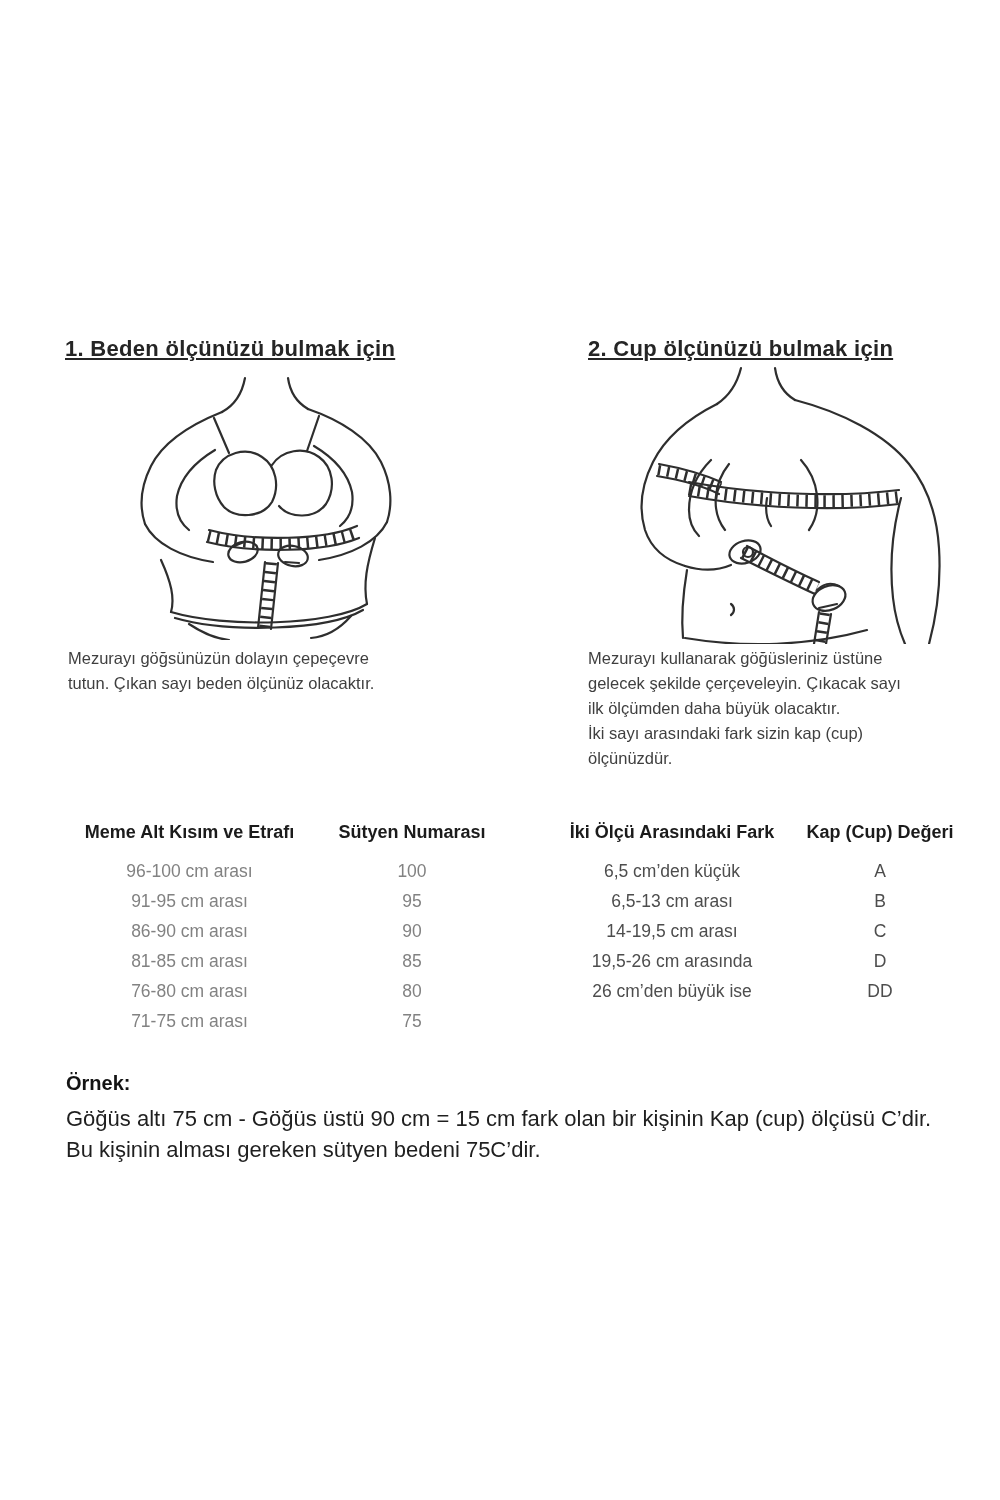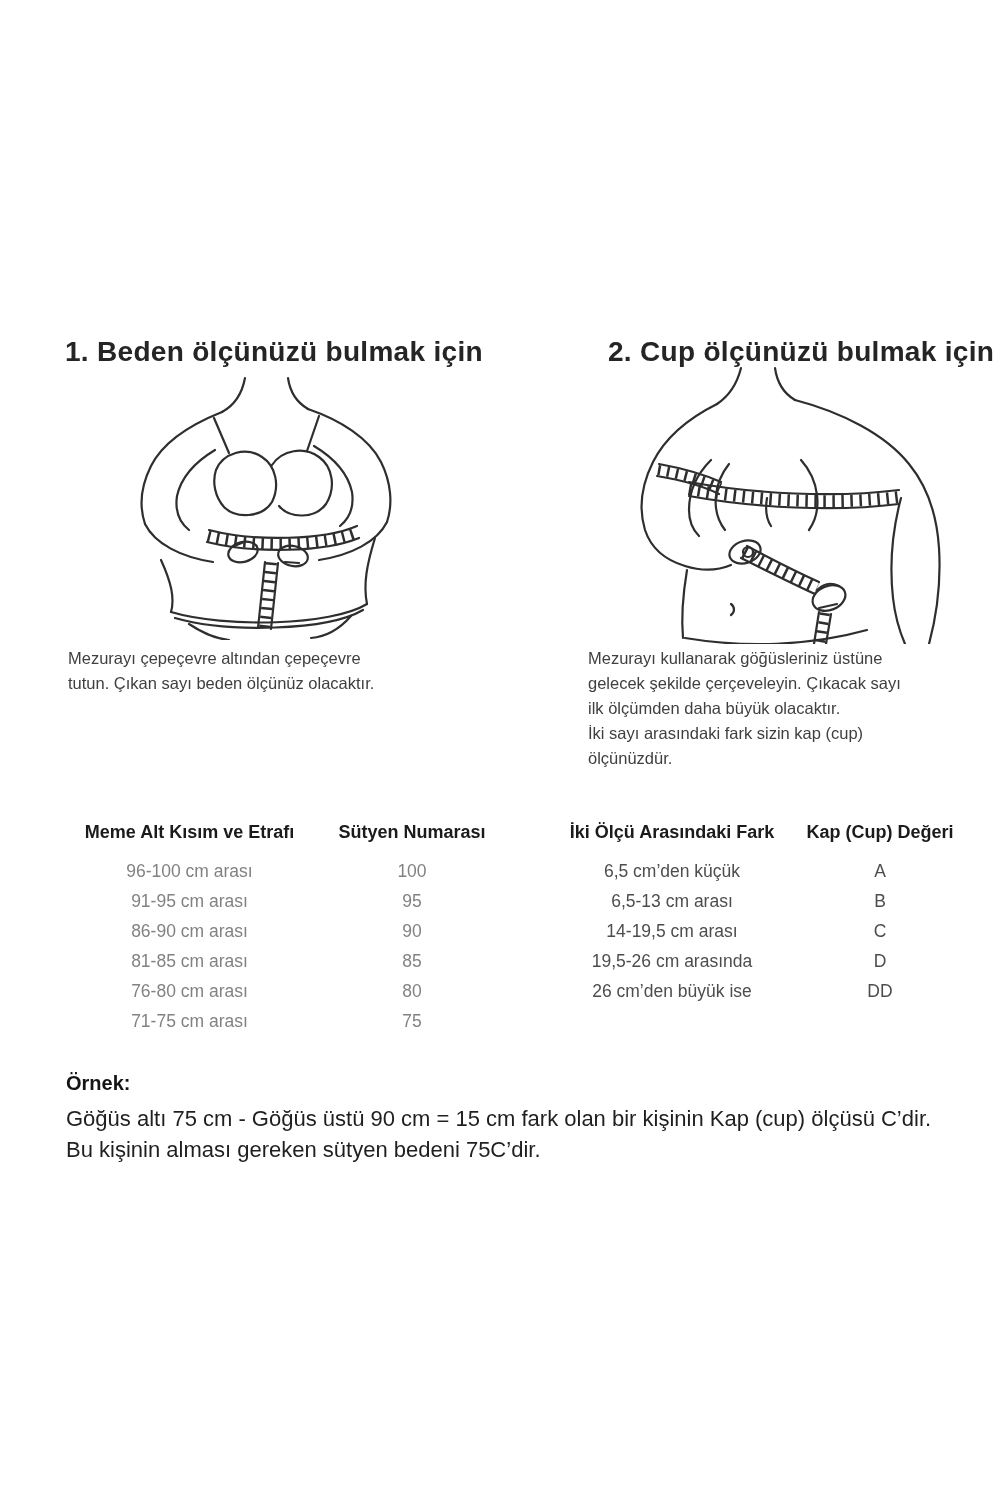--- a/index.html
+++ b/index.html
@@ -6,24 +6,24 @@
   body {
     width: 1000px; height: 1500px;
     background: #ffffff;
     font-family: "Liberation Sans", sans-serif;
     color: #222;
   }
   .sheet { position: relative; width: 1000px; height: 1500px; background: #fff; overflow: hidden; }
 
   .section-title {
     position: absolute;
-    font-size: 28px; font-weight: 700; letter-spacing: .3px; color: #252525;
+    font-size: 22px; font-weight: 700; letter-spacing: .3px; color: #252525; text-decoration: underline;
   }
   #title-1 { left: 65px;  top: 336px; }
-  #title-2 { left: 608px; top: 336px; }
+  #title-2 { left: 588px; top: 336px; }
 
   .figure { position: absolute; }
   #figure-1 { left: 95px;  top: 376px; width: 330px; height: 264px; }
   #figure-2 { left: 595px; top: 366px; width: 350px; height: 278px; }
   .figure svg { display: block; width: 100%; height: 100%; }
 
   .desc { position: absolute; font-size: 16.5px; line-height: 25px; color: #3f3f3f; }
   #desc-1 { left: 68px;  top: 646px; width: 430px; }
   #desc-2 { left: 588px; top: 646px; width: 400px; }
 
@@ -142,21 +142,21 @@
         <path d="M90 272 C150 282 214 280 272 264"></path>
       </g>
       <path class="tape-ticks" style="stroke-width:12" d="M94 123 C160 135 240 139 304 131"></path>
       <path class="tape-ticks" style="stroke-width:10" d="M63 104 C86 108 108 114 125 122"></path>
       <path class="tape-ticks" style="stroke-width:12" d="M149 186 C176 200 200 212 222 222"></path>
       <path class="tape-ticks" style="stroke-width:10" d="M230 247 L225 278"></path>
     </svg>
   </div>
 
   <div class="desc" id="desc-1">
-    <div>Mezurayı çepeçevre altından çepeçevre</div>
+    <div>Mezurayı göğsünüzün dolayın çepeçevre</div>
     <div>tutun. Çıkan sayı beden ölçünüz olacaktır.</div>
   </div>
   <div class="desc" id="desc-2">
     <div>Mezurayı kullanarak göğüsleriniz üstüne</div>
     <div>gelecek şekilde çerçeveleyin. Çıkacak sayı</div>
     <div>ilk ölçümden daha büyük olacaktır.</div>
     <div>İki sayı arasındaki fark sizin kap (cup)</div>
     <div>ölçünüzdür.</div>
   </div>
 

